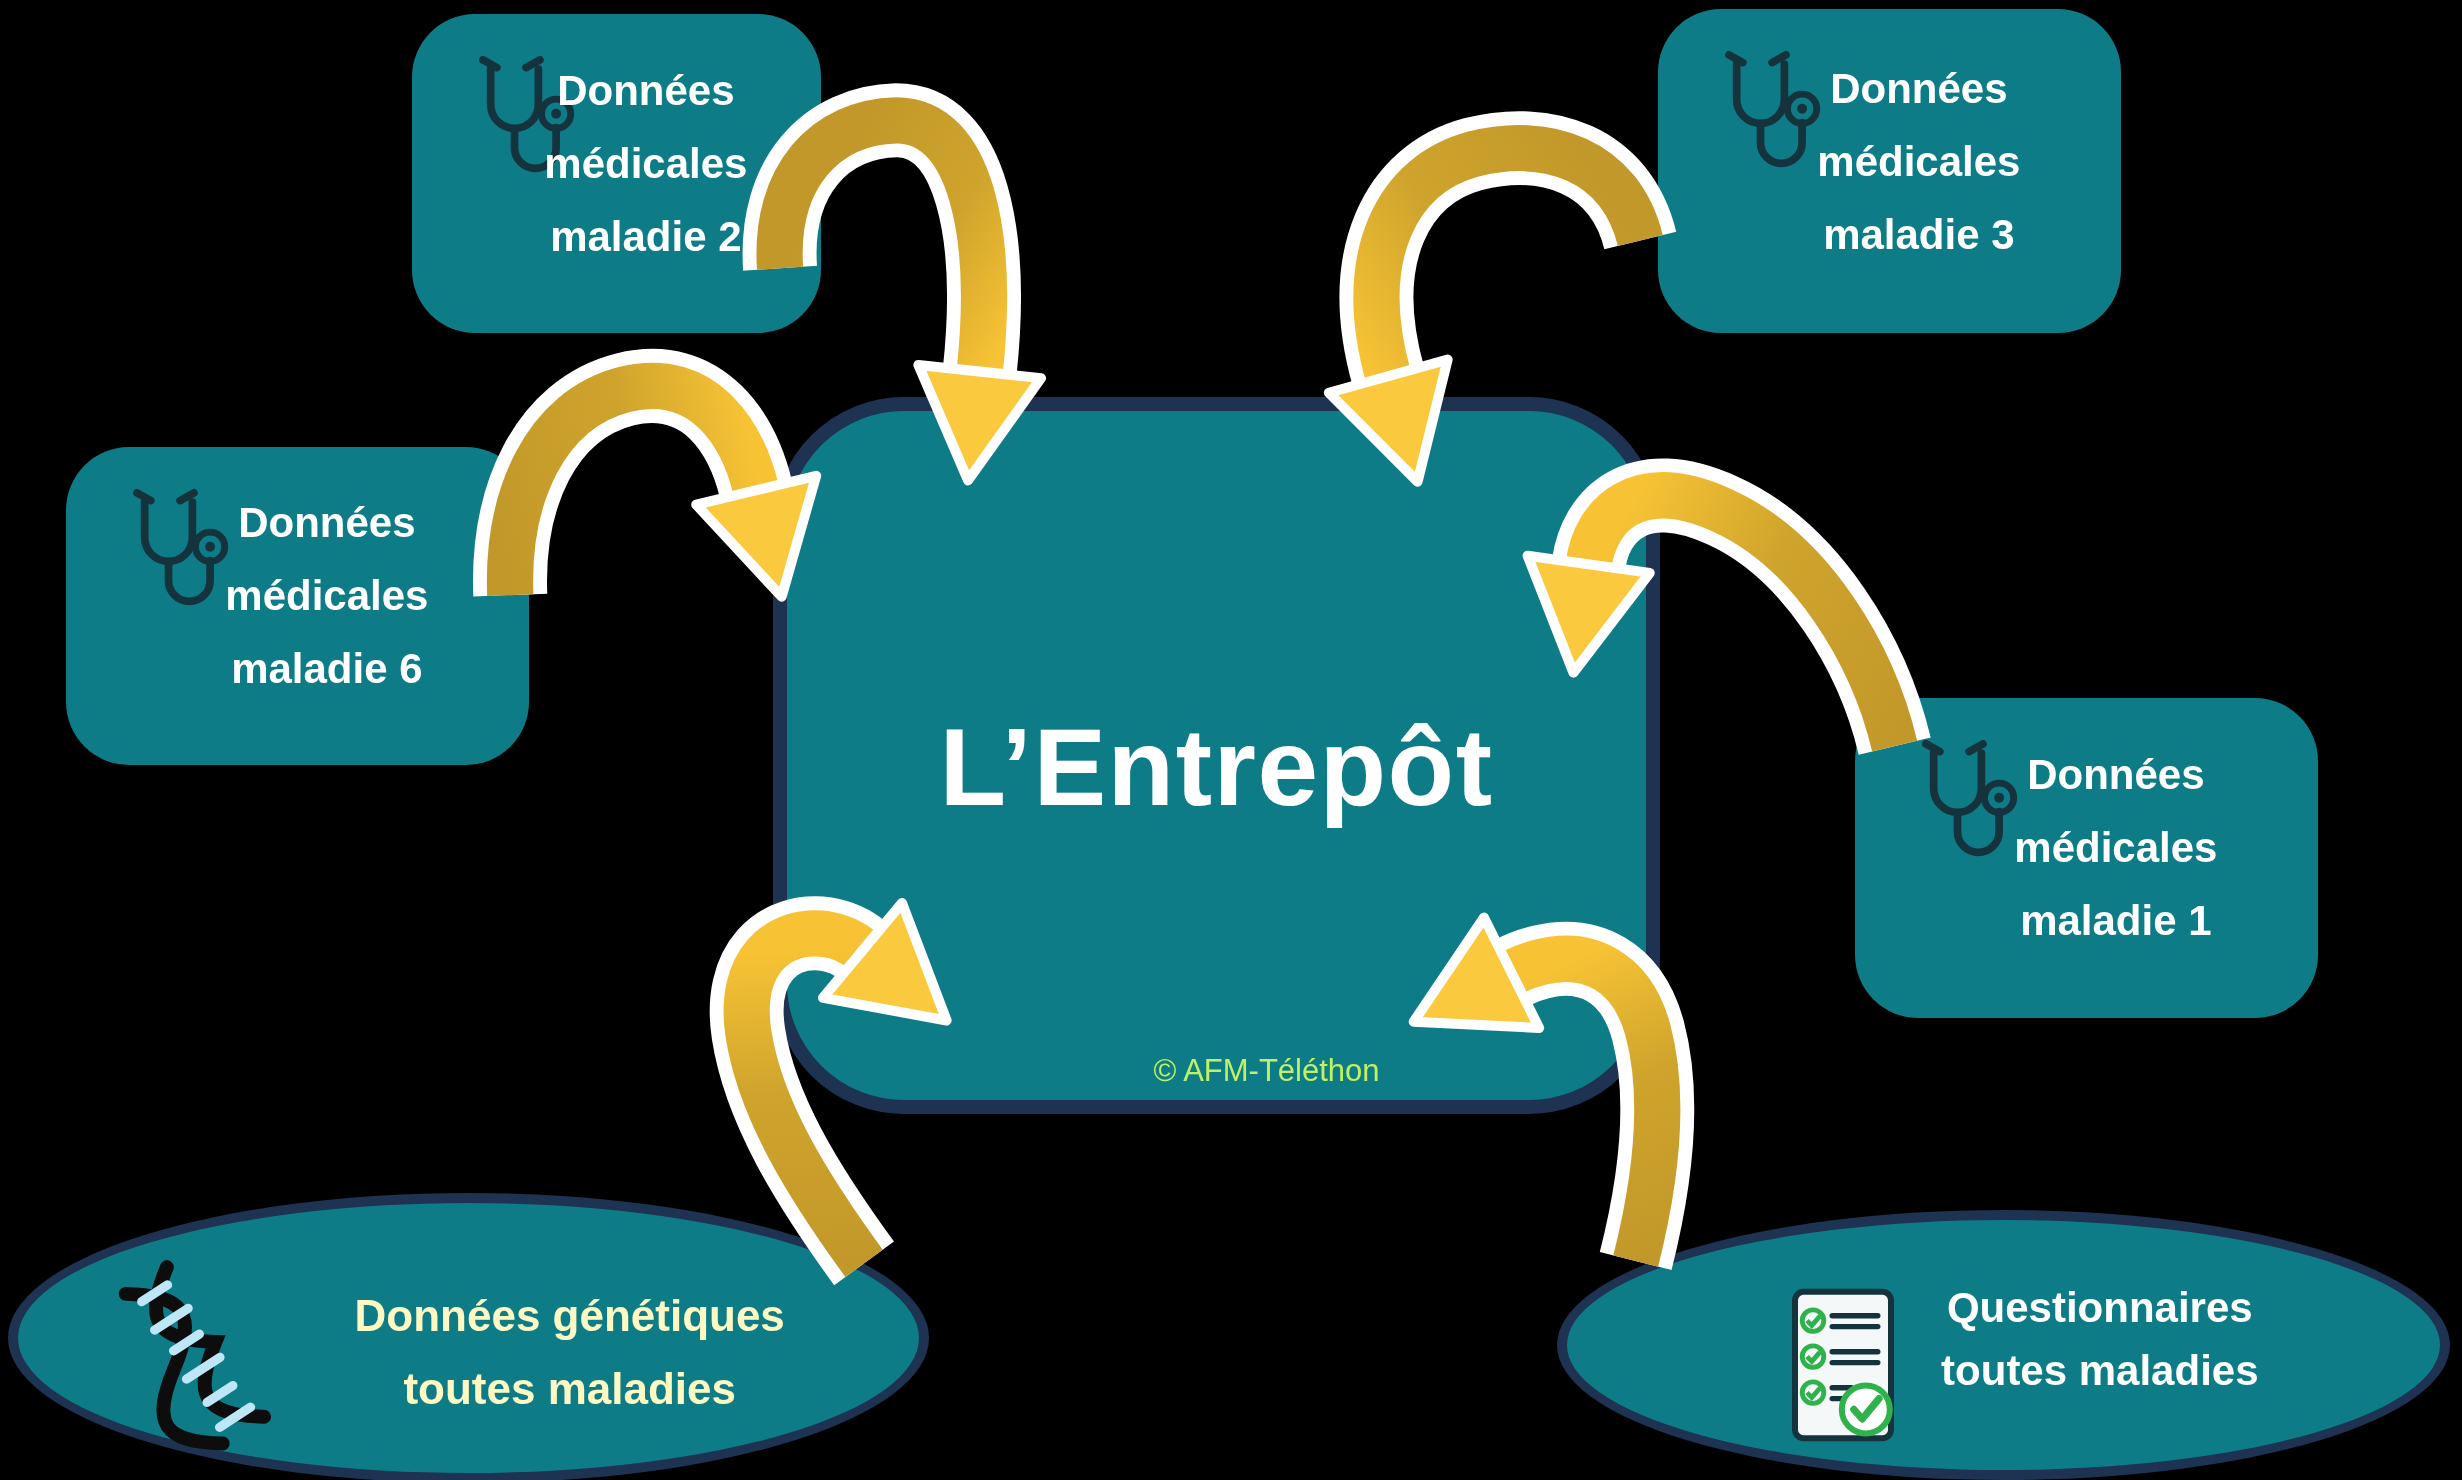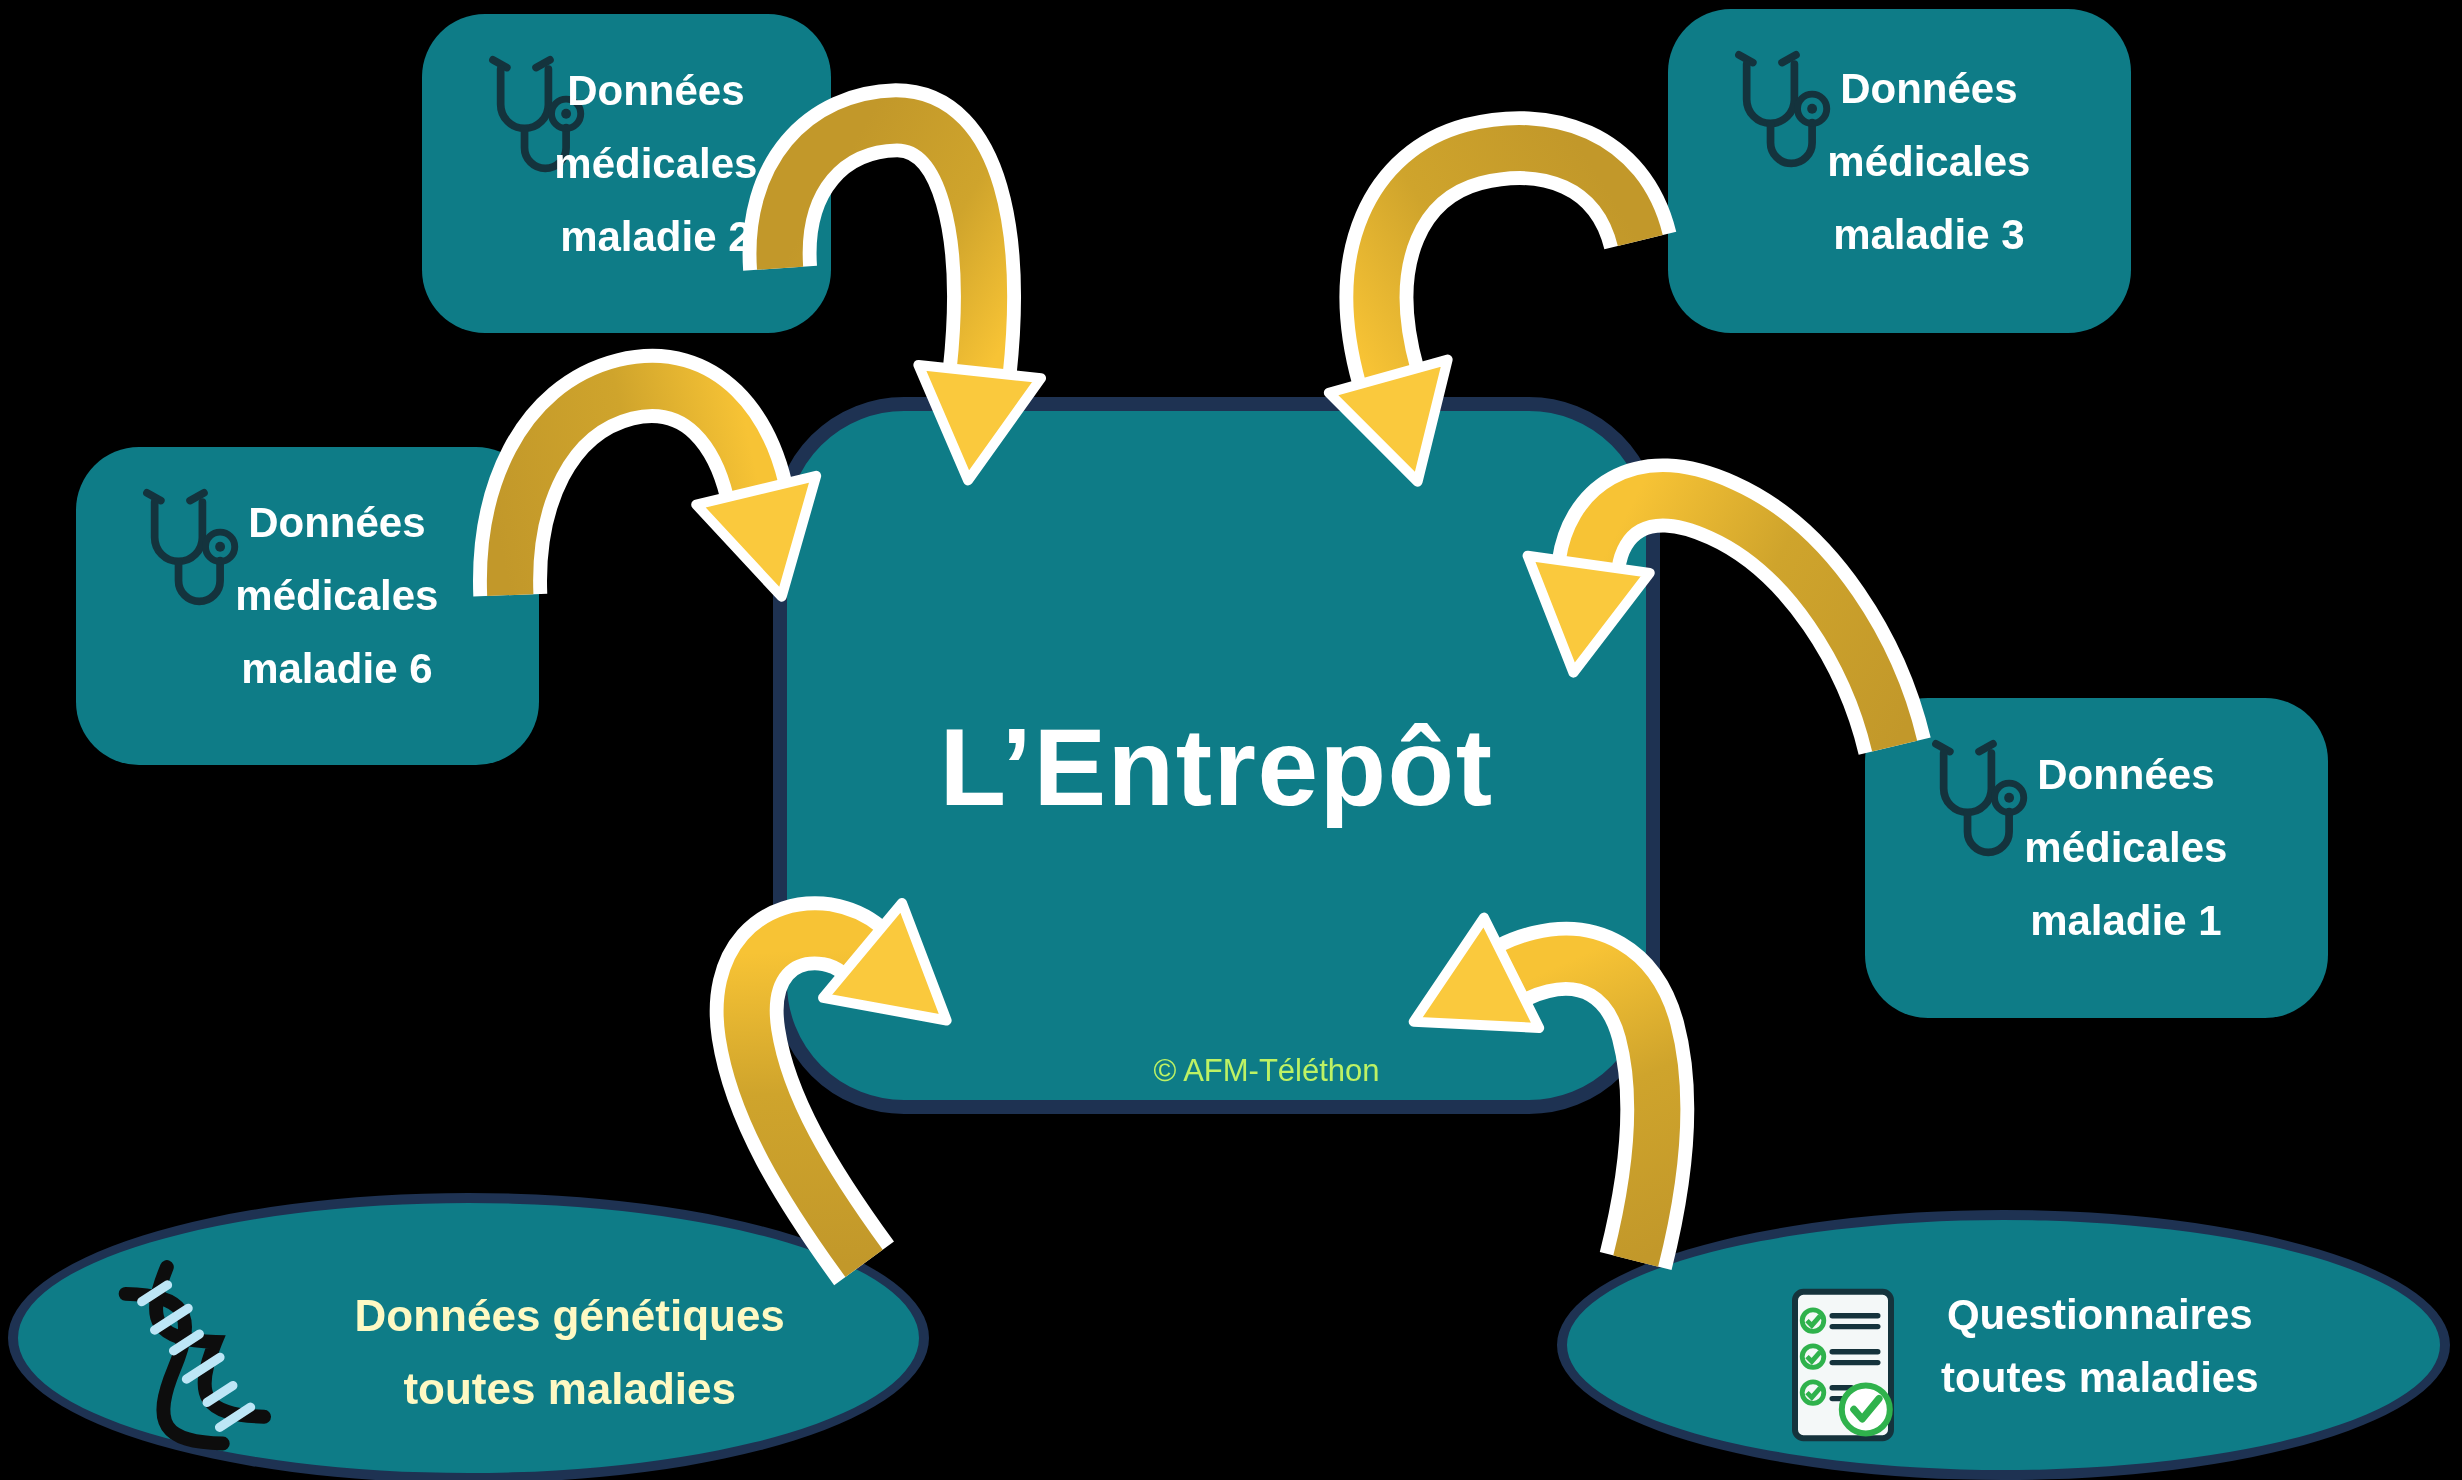--- a/index.html
+++ b/index.html
@@ -1,20 +1,20 @@
 <!DOCTYPE html>
 <html style="font-size:12.3px"><head>
 <meta charset="utf-8">
 <style>
   html,body{margin:0;padding:0;background:#000;}
   .stage{position:relative;width:2462px;height:1480px;background:#000;overflow:hidden;
          font-family:"Liberation Sans","DejaVu Sans",sans-serif;}
 
   
-  .src-box{position:absolute;background:#0e7c87;border-radius:63px;margin-left:10px;}
+  .src-box{position:absolute;background:#0e7c87;border-radius:63px;}
   .src-box .lines{position:absolute;left:68px;right:9.3px;text-align:center;
                   color:#ffffff;font-weight:700;font-size:42px;line-height:73px;}
   .icon-slot{position:absolute;}
 
   #box-m2{left:412px;top:14px;width:409px;height:319px;}
   #box-m2 .lines{top:40px;}
   #box-m3{left:1658px;top:9.3px;width:463px;height:324px;}
   #box-m3 .lines{top:43px;}
   #box-m1{left:66px;top:447px;width:463px;height:318px;}
   #box-m1 .lines{top:39px;}
@@ -31,21 +31,21 @@
   #warehouse .watermark{position:absolute;bottom:10.8px;left:100px;right:0;text-align:center;
                         color:#bef264;font-weight:400;font-size:31px;}
 
   
   .pool{position:absolute;background:#0e7c87;border:10px solid #1e3252;border-radius:50%;box-sizing:border-box;}
   #ellipse-gen{left:7.7px;top:1193px;width:921px;height:290px;}
   #ellipse-gen .lines{position:absolute;left:231px;right:28px;top:76px;text-align:center;
                       color:#fef9c3;font-weight:700;font-size:44px;line-height:73px;}
   #ellipse-quest{left:1557px;top:1210px;width:893px;height:270px;}
   #ellipse-quest .lines{position:absolute;left:208px;right:15.4px;top:56px;text-align:center;
-                        color:#ffffff;font-weight:700;font-size:42px;line-height:63px;margin-top:7px;}
+                        color:#ffffff;font-weight:700;font-size:42px;line-height:63px;}
   .dna{left:99px;top:51px;width:154px;height:200px;}
   .checklist{left:222px;top:62px;width:108px;height:166px;}
 
   
   #arrows{position:absolute;left:0;top:0;width:2462px;height:1480px;pointer-events:none;}
 </style>
 </head>
 <body>
 
 <div class="stage">

